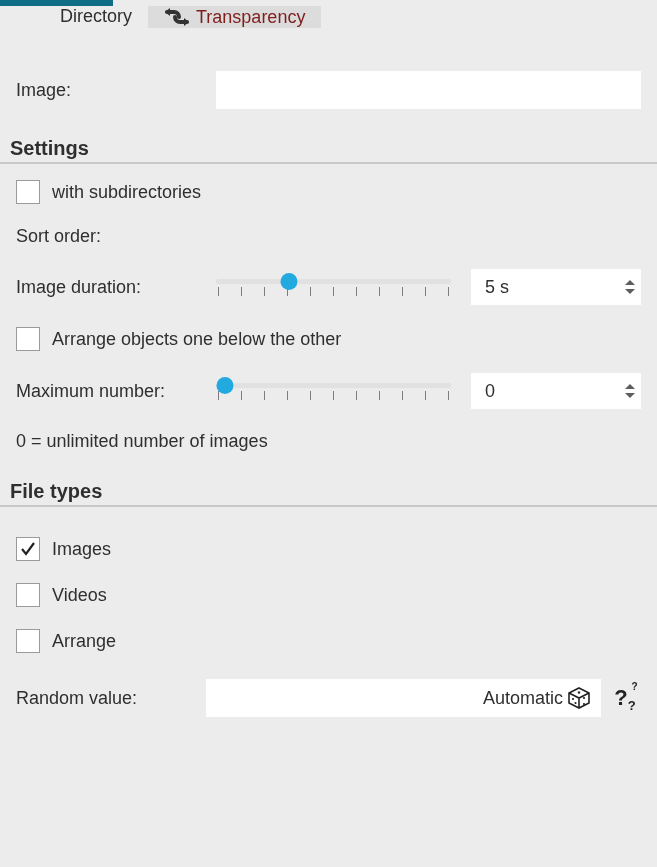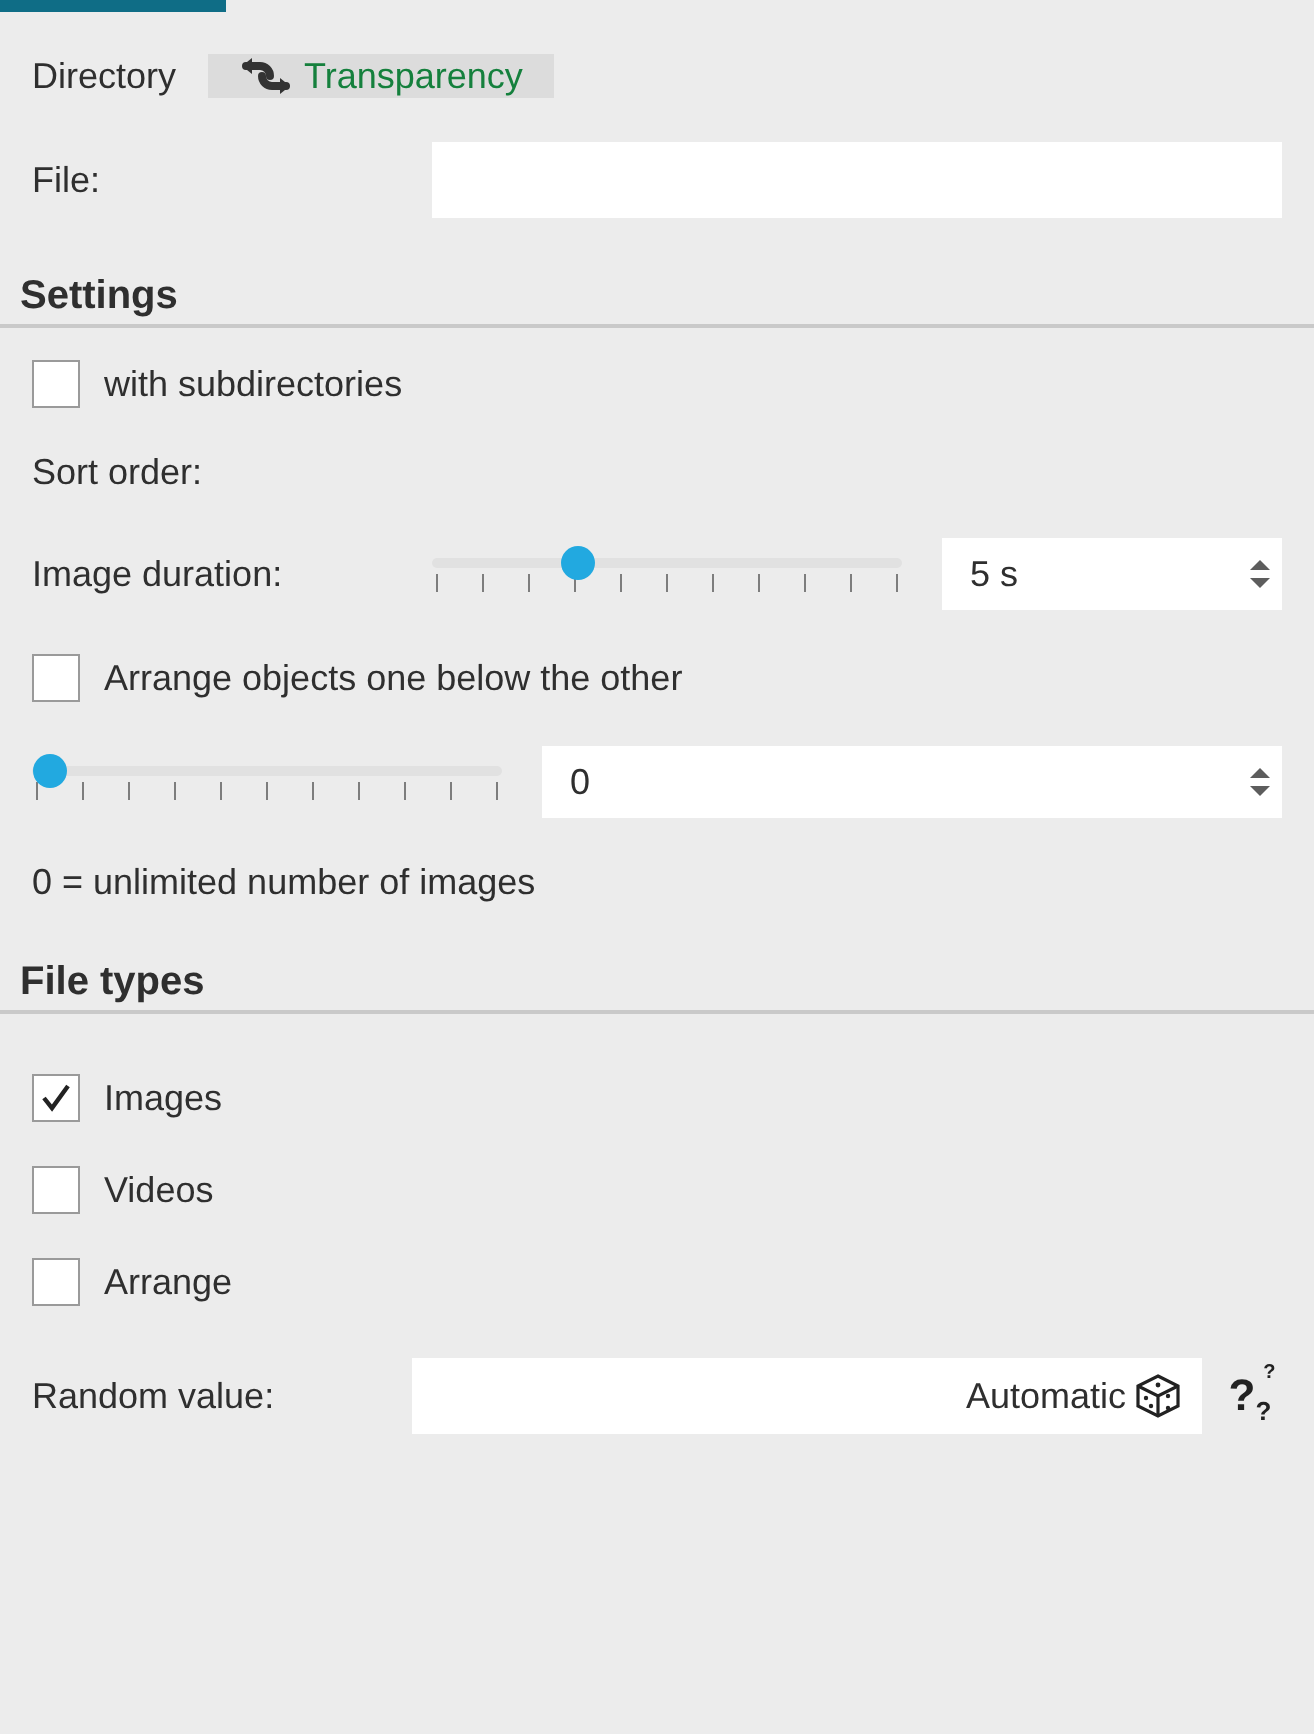--- a/index.html
+++ b/index.html
@@ -17,38 +17,39 @@
   
   .topstrip {
     width: 113px;
     height: 6px;
     background: #0f6d86;
   }
 
   
   .tabbar {
     display: flex;
-    align-items: flex-end;
+    align-items: flex-start;
     height: 43px;
     user-select: none;
+    padding-left: 44px;
   }
   .tab {
     display: flex;
     align-items: center;
     padding: 0 16px;
     gap: 6px;
     cursor: pointer;
   }
   .tab-active {
     background: #ececec;
     color: #2f2f2f;
   }
   .tab-inactive {
     background: #dcdcdc;
-    color: #15803d;
+    color: #7f1d1d;
   }
   .tab-rest { flex: 1; }
 
   .content { padding: 0 16px 16px 16px; }
 
   .row {
     display: flex;
     align-items: center;
     margin-top: 22px;
   }
@@ -241,21 +242,21 @@
       </svg>
     </span>
     <span>Transparency</span>
   </div>
   <div class="tab-rest"></div>
 </div>
 
 <div class="content">
 
   <div class="row">
-    <div class="label-col">File:</div>
+    <div class="label-col">Image:</div>
     <input class="text-input" value="" style="">
   </div>
 
   <div class="section-header">Settings</div>
   <div class="section-rule"></div>
 
 
   <div class="cb-row">
     <span class="cb"></span>
     <span>with subdirectories</span>
@@ -292,20 +293,21 @@
       </div>
     </div>
   </div>
 
   <div class="cb-row" style="margin-top:22px">
     <span class="cb"></span>
     <span>Arrange objects one below the other</span>
   </div>
 
   <div class="row">
+    <div class="label-col">Maximum number:</div>
     <div class="slider-wrap">
       <div class="slider-track"></div>
       <div class="slider-ticks">
           <span></span>
           <span></span>
           <span></span>
           <span></span>
           <span></span>
           <span></span>
           <span></span>

